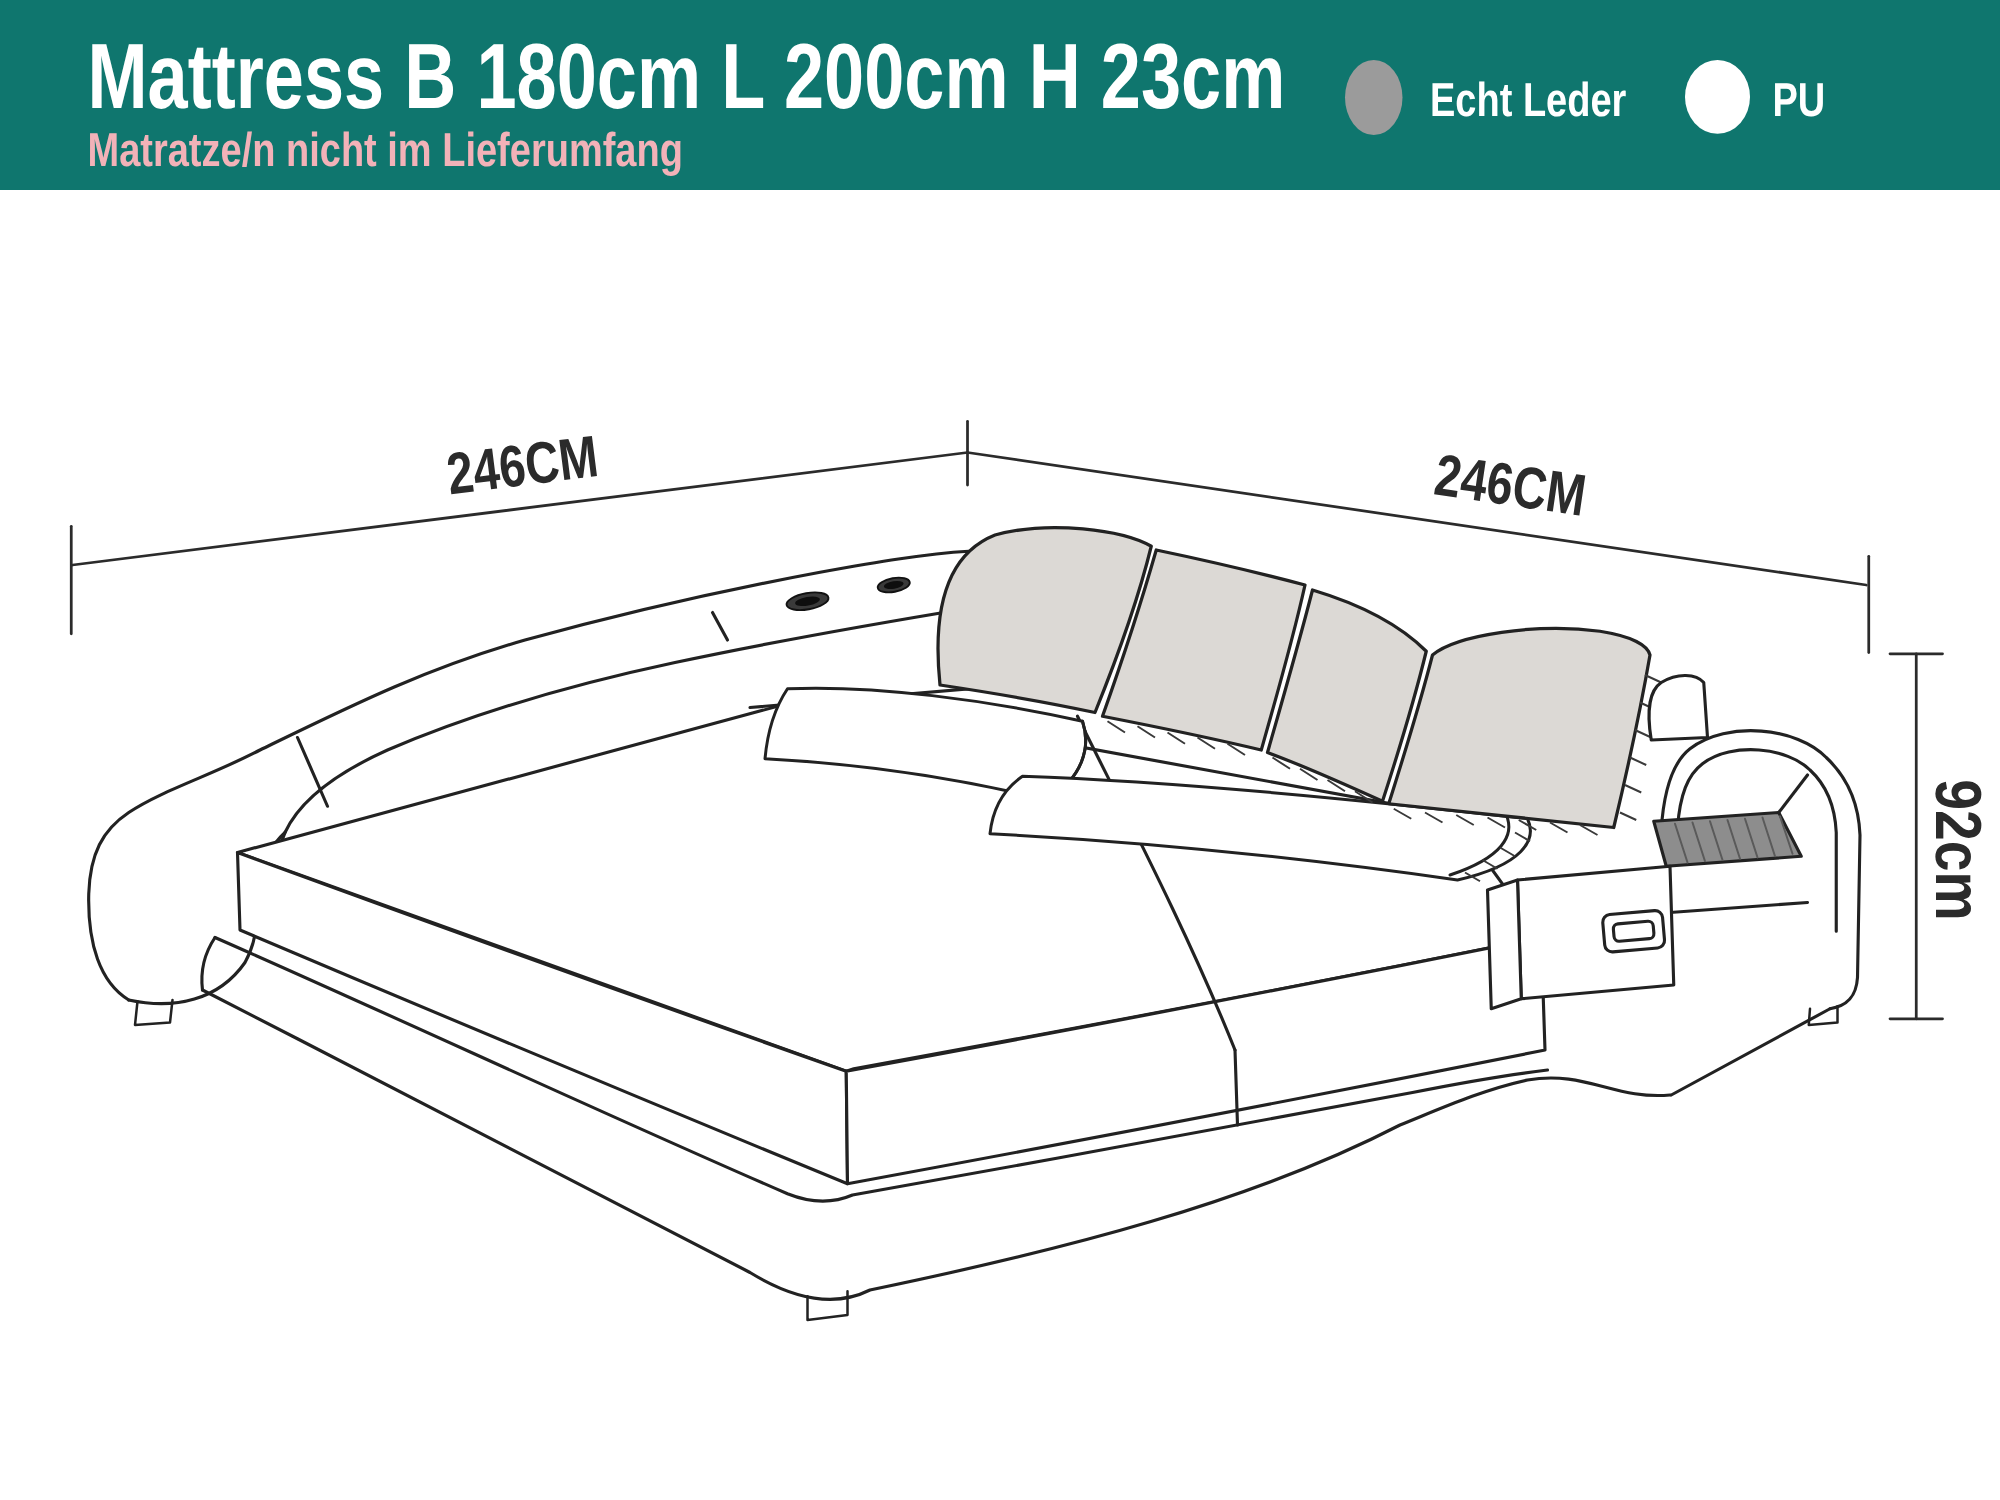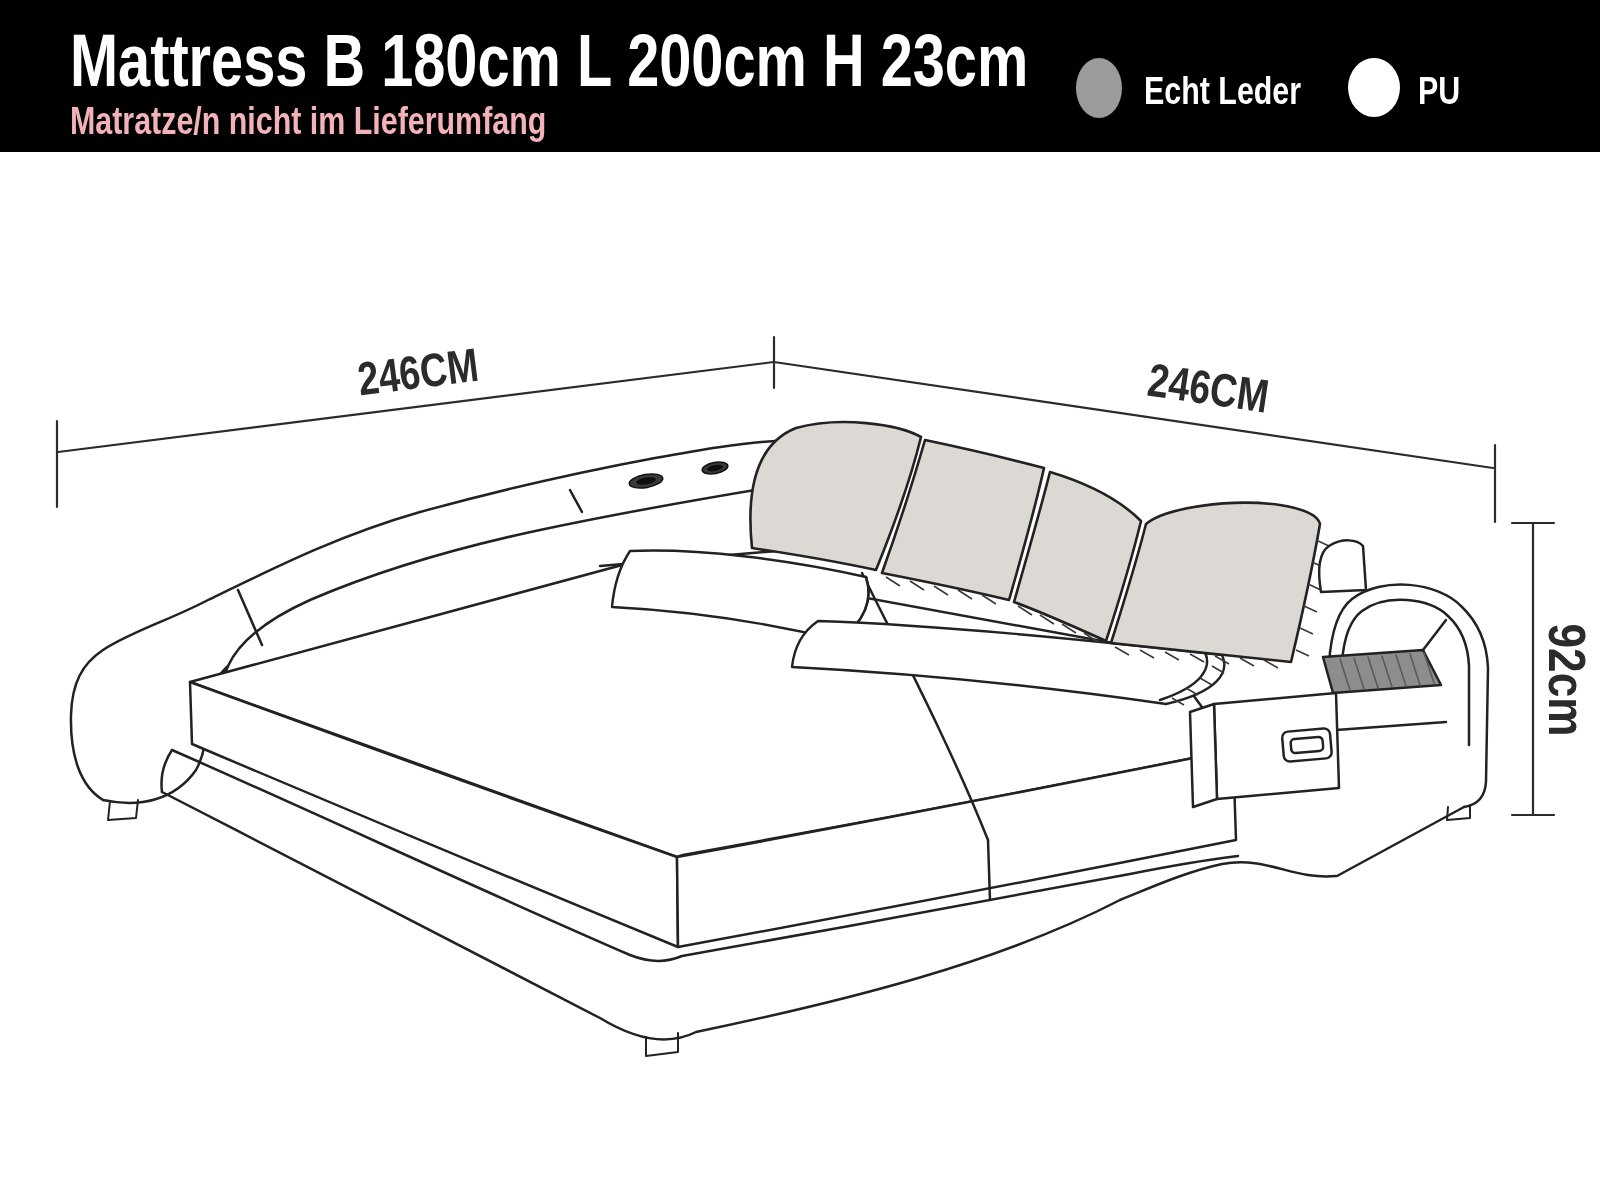--- a/index.html
+++ b/index.html
@@ -1,22 +1,22 @@
 <!DOCTYPE html>
 <html><head>
 <meta charset="utf-8">
 <style>
   html,body{margin:0;padding:0;background:#fff;}
   body{width:1600px;height:1200px;overflow:hidden;font-family:"Liberation Sans",sans-serif;position:relative;}
-  .header{position:absolute;left:0;top:0;width:1600px;height:152px;background:#000000;}
+  .header{position:absolute;left:0;top:0;width:1600px;height:152px;background:#0f766e;}
   .hdr-title{position:absolute;left:70px;top:18px;color:#fff;font-size:74px;font-weight:bold;
              white-space:nowrap;transform:scaleX(0.78);transform-origin:0 0;letter-spacing:0px;}
   .hdr-sub{position:absolute;left:70px;top:100px;color:#f2b2b8;font-size:38px;font-weight:bold;
            white-space:nowrap;transform:scaleX(0.80);transform-origin:0 0;}
-  .legend{position:absolute;top:10px;left:0;width:1294px;height:152px;}
+  .legend{position:absolute;top:0;left:0;width:1294px;height:152px;}
   .swatch{position:absolute;border-radius:50%;}
   .sw-leder{left:1076px;top:48px;width:46px;height:60px;}
   .sw-pu{left:1348px;top:48px;width:52px;height:59px;}
   .leg-label{position:absolute;color:#fff;font-size:38px;font-weight:bold;white-space:nowrap;
              transform:scaleX(0.80);transform-origin:0 0;}
   .ll-leder{left:1144px;top:60px;}
   .ll-pu{left:1418px;top:60px;}
   .stage{position:absolute;left:0;top:152px;width:1600px;height:1048px;background:#fff;}
   svg text{font-family:"Liberation Sans",sans-serif;font-weight:bold;fill:#2b2b2b;}
 </style>

